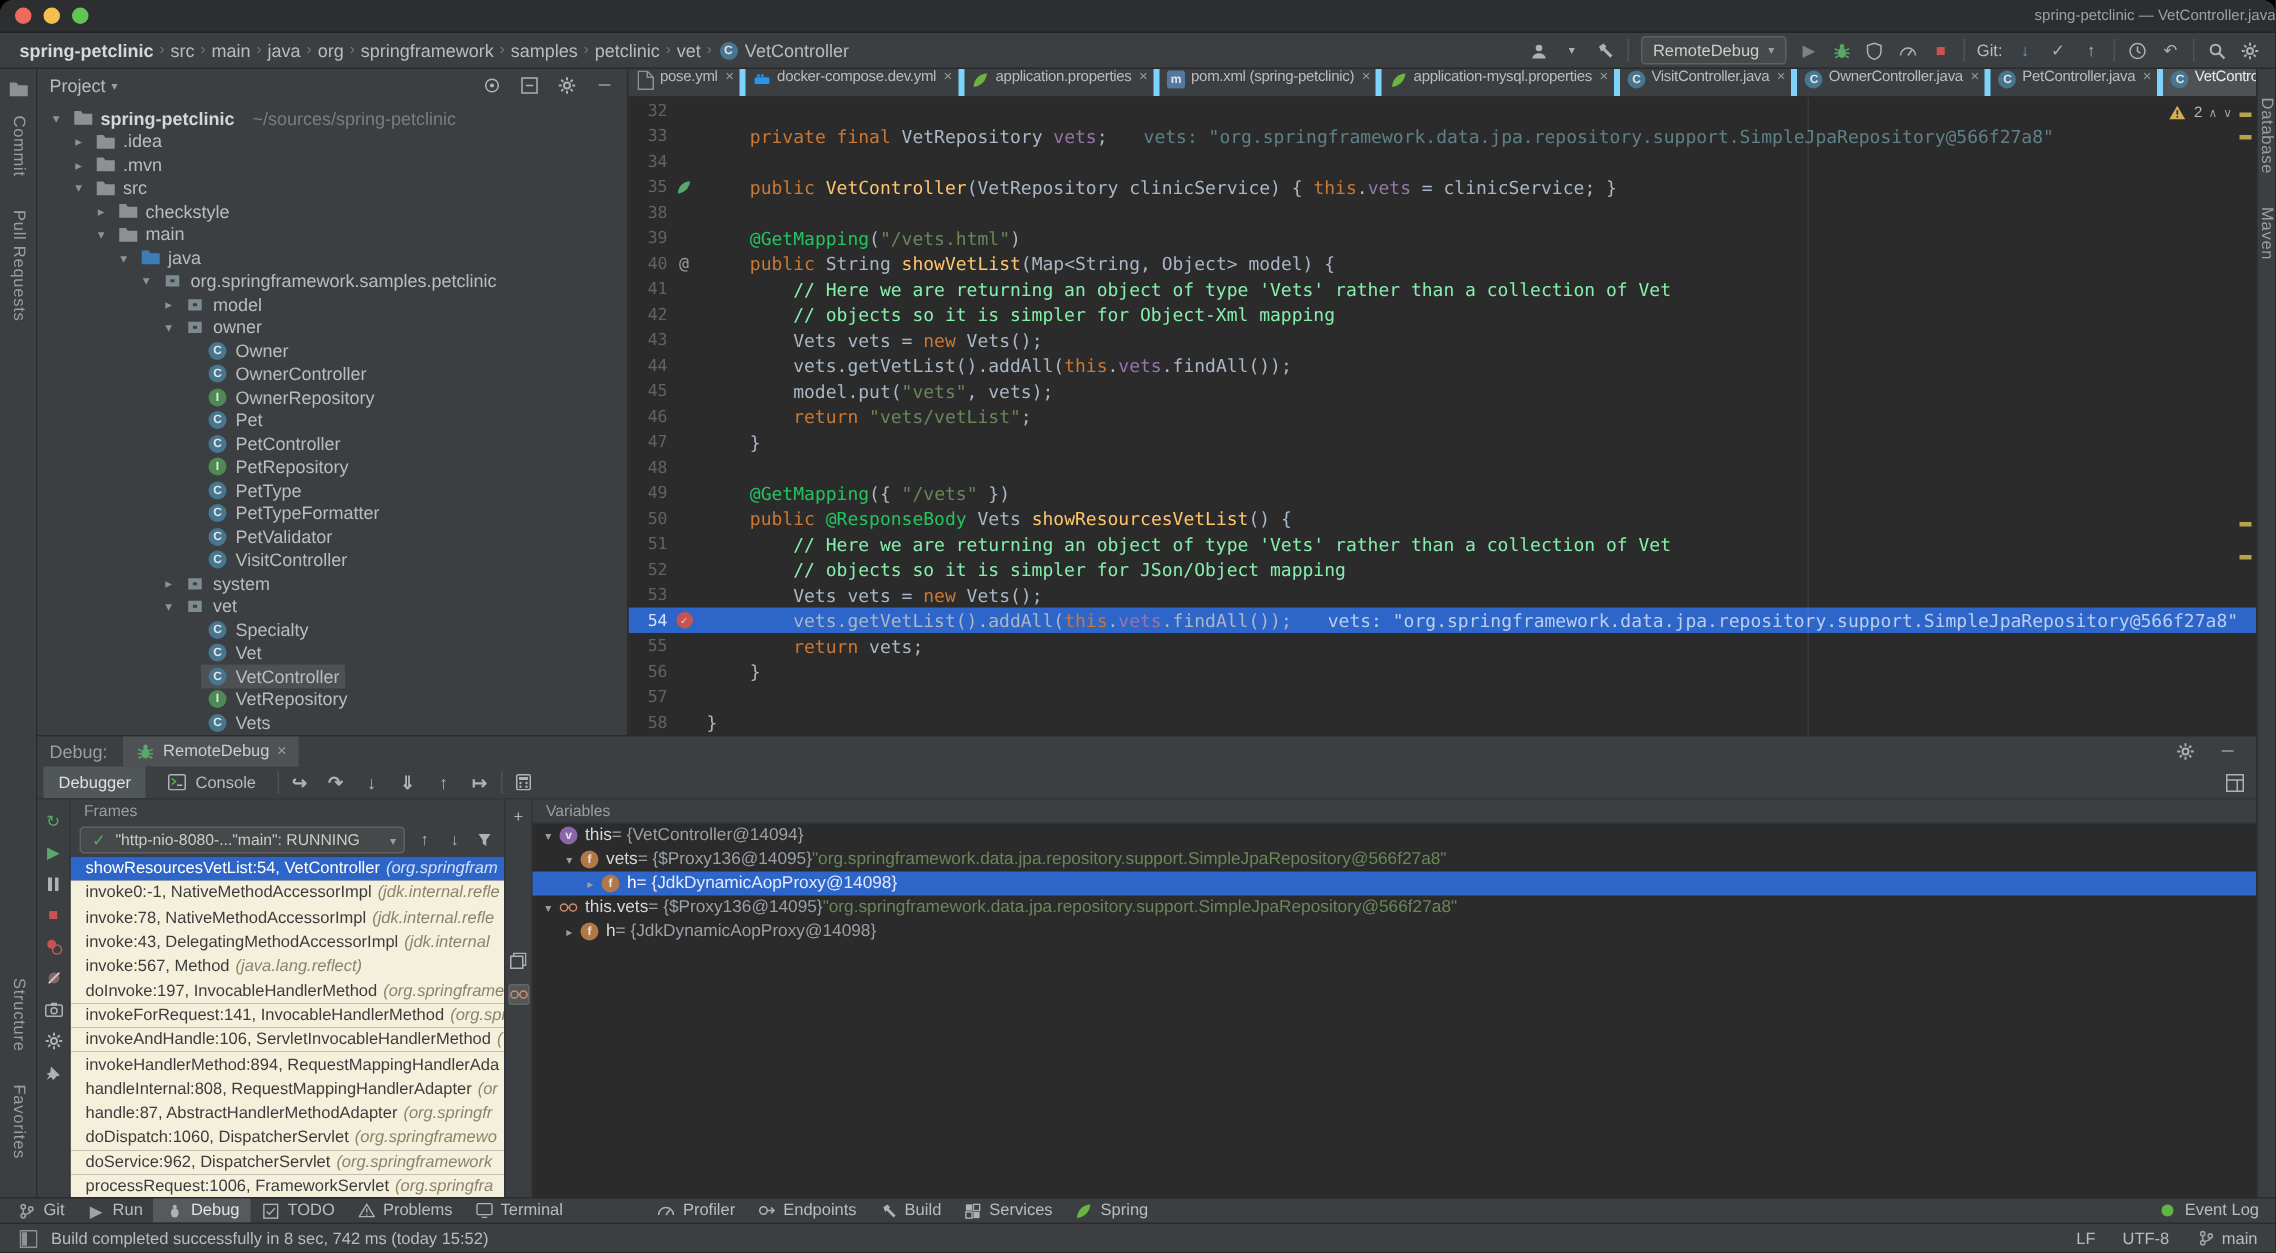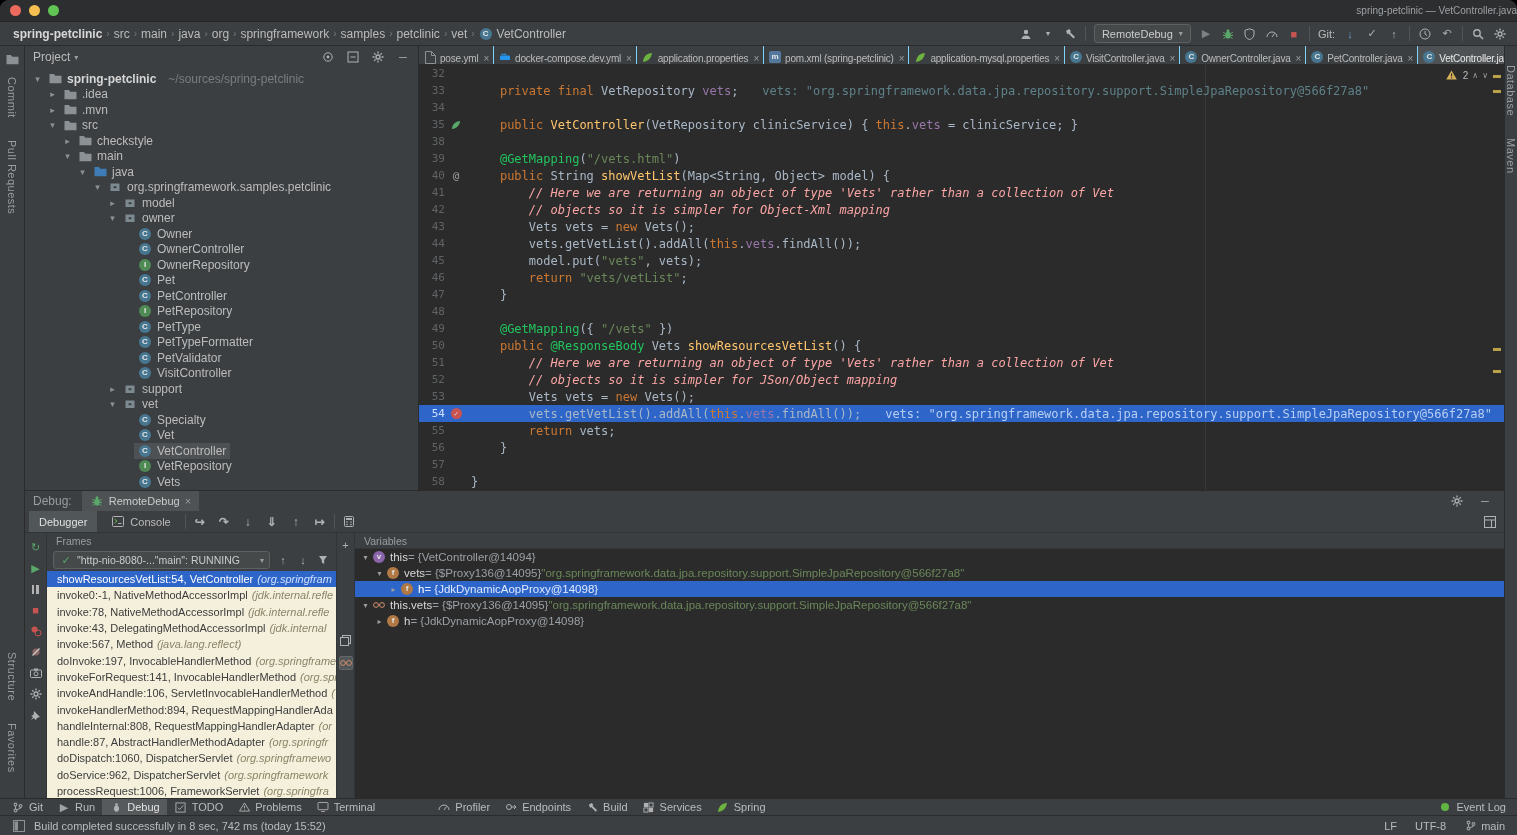--- a/index.html
+++ b/index.html
@@ -37,33 +37,33 @@
   .ptree{flex:1;overflow:hidden;padding-top:3px}
   .trow{height:15.5px;display:flex;align-items:center;font-size:12px;color:#bcbcbc;white-space:nowrap}
   .trow .chev{width:13px;text-align:center;color:#8f9295;font-size:9px;flex:none}
   .trow .inner{display:flex;align-items:center;gap:5px;padding:0 4px;height:15.5px}
   .trow.sel .inner{background:#4d5154}
   .trow .extra{color:#7a7d80;margin-left:7px}
   .trow.rootb .lab{font-weight:bold;color:#d6d6d6}
   
   .editorcol{flex:1;display:flex;flex-direction:column;min-width:0;background:#2b2b2b}
   .etabs{height:19px;background:#3c3f41;display:flex;border-bottom:1px solid #2b2b2b;overflow:hidden;flex:none}
-  .etab{display:flex;align-items:flex-end;gap:3px;padding:0 4px;font-size:10px;letter-spacing:-.2px;color:#bbb;border-right:1px solid #7dd3fc;white-space:nowrap}
+  .etab{display:flex;align-items:flex-start;gap:3px;padding:0 4px;font-size:10px;letter-spacing:-.2px;color:#bbb;border-right:4px solid #7dd3fc;white-space:nowrap}
   .etab.active{background:#4e5254;color:#eaeaea}
   .etab .x{color:#9a9a9a;font-size:10px;margin-left:2px}
   .editor{flex:1;position:relative;overflow:hidden;font-family:"DejaVu Sans Mono",monospace;font-size:12px}
   .guide{position:absolute;top:0;bottom:0;left:786px;width:1px;background:rgba(255,255,255,.07);z-index:5}
   .cl{height:17px;display:flex;align-items:center;white-space:pre}
   .cl .gut{width:52px;flex:none;display:flex;align-items:center;height:100%}
   .cl .num{width:26px;text-align:right;color:#606366;font-size:11px;flex:none}
   .cl .gic{width:22px;display:flex;justify-content:center;align-items:center;flex:none}
   .cl .code{flex:1;color:#A9B7C6;overflow:hidden}
   .cl.hl{background:#2D65C9}
   .cl.hl .num{color:#cfe0ff}
-  .k{color:#CC7832}.s{color:#6A8759}.c{color:#fca5a5;font-style:italic}
+  .k{color:#CC7832}.s{color:#6A8759}.c{color:#86efac;}
   .a{color:#22c55e}.f{color:#9876AA}.m{color:#FFC66D}
   .hint{color:#5E8189;margin-left:24px}
   .cl.hl .hint{color:#b8cef2}
   .inspect{position:absolute;top:3px;right:16px;display:flex;align-items:center;gap:4px;font-size:10px;color:#bbb;z-index:6;font-family:"Liberation Sans",sans-serif}
   .inspect .ud{color:#9a9da1;font-size:8px}
   .tick{position:absolute;right:3px;width:8px;height:3px;background:#b8a24a;z-index:6}
   
   .debug{height:308px;border-top:1px solid #2b2b2b;display:flex;flex-direction:column;background:#3c3f41;flex:none}
   .dhdr{height:20px;display:flex;align-items:center;padding:0 8px;font-size:12px;color:#9a9da1;gap:10px;flex:none}
   .dtab{display:flex;align-items:center;gap:5px;background:#4e5254;height:20px;padding:0 8px;font-size:11px;color:#ccc}
@@ -497,21 +497,21 @@
               </div>
               <div class="trow" style="padding-left: 81px;">
                 <span class="chev">▸</span>
                 <span class="inner">
                   <span class="ic">
                     <svg width="12" height="12" viewBox="0 0 12 12">
                       <rect x="1.5" y="2.5" width="9" height="7.5" fill="#7E8A91"></rect>
                       <rect x="4.6" y="5.2" width="2.8" height="2" fill="#3c3f41"></rect>
                     </svg>
                   </span>
-                  <span class="lab">support</span>
+                  <span class="lab">system</span>
                 </span>
               </div>
               <div class="trow" style="padding-left: 81px;">
                 <span class="chev">▾</span>
                 <span class="inner">
                   <span class="ic">
                     <svg width="12" height="12" viewBox="0 0 12 12">
                       <rect x="1.5" y="2.5" width="9" height="7.5" fill="#7E8A91"></rect>
                       <rect x="4.6" y="5.2" width="2.8" height="2" fill="#3c3f41"></rect>
                     </svg>

